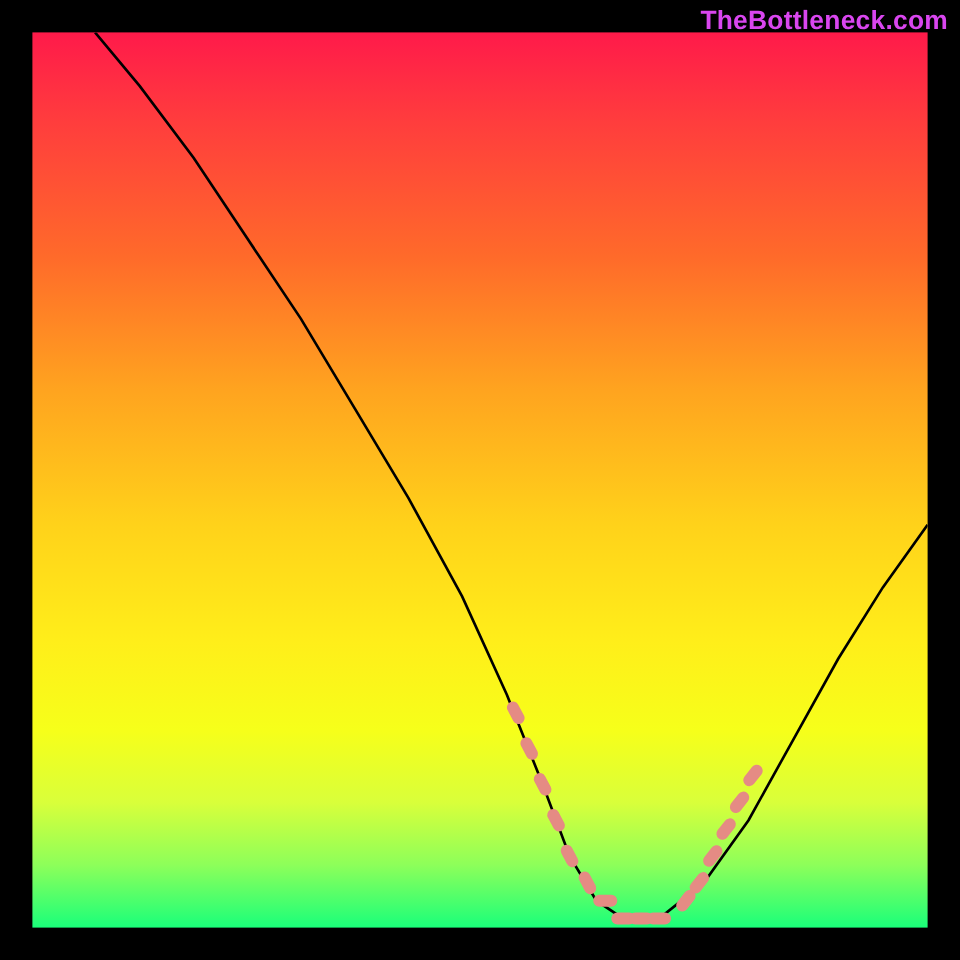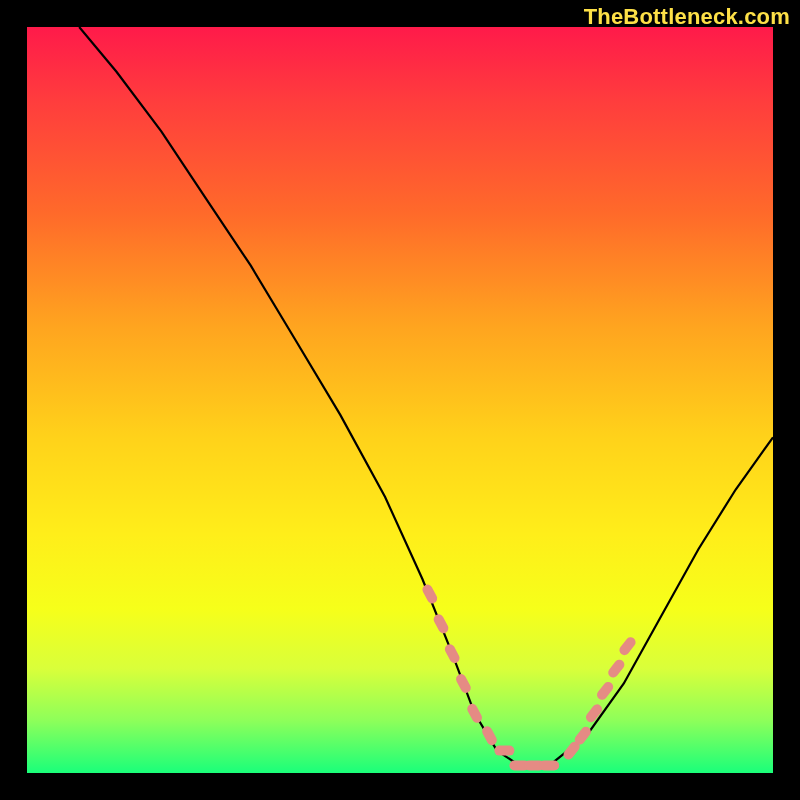--- a/index.html
+++ b/index.html
@@ -26,21 +26,21 @@
       #ffee1a 68%,
       #f6ff1a 78%,
       #d9ff3a 86%,
       #8dff5a 93%,
       #1aff7a 100%);
   }
   .watermark {
     position: absolute;
     top: 4px;
     right: 10px;
-    color: #fde047;
+    color: #d946ef;
     font-size: 22px;
     font-weight: 600;
     letter-spacing: 0.2px;
     z-index: 5;
   }
   svg.curve {
     position: absolute;
     left: 0;
     top: 0;
     width: 746px;

